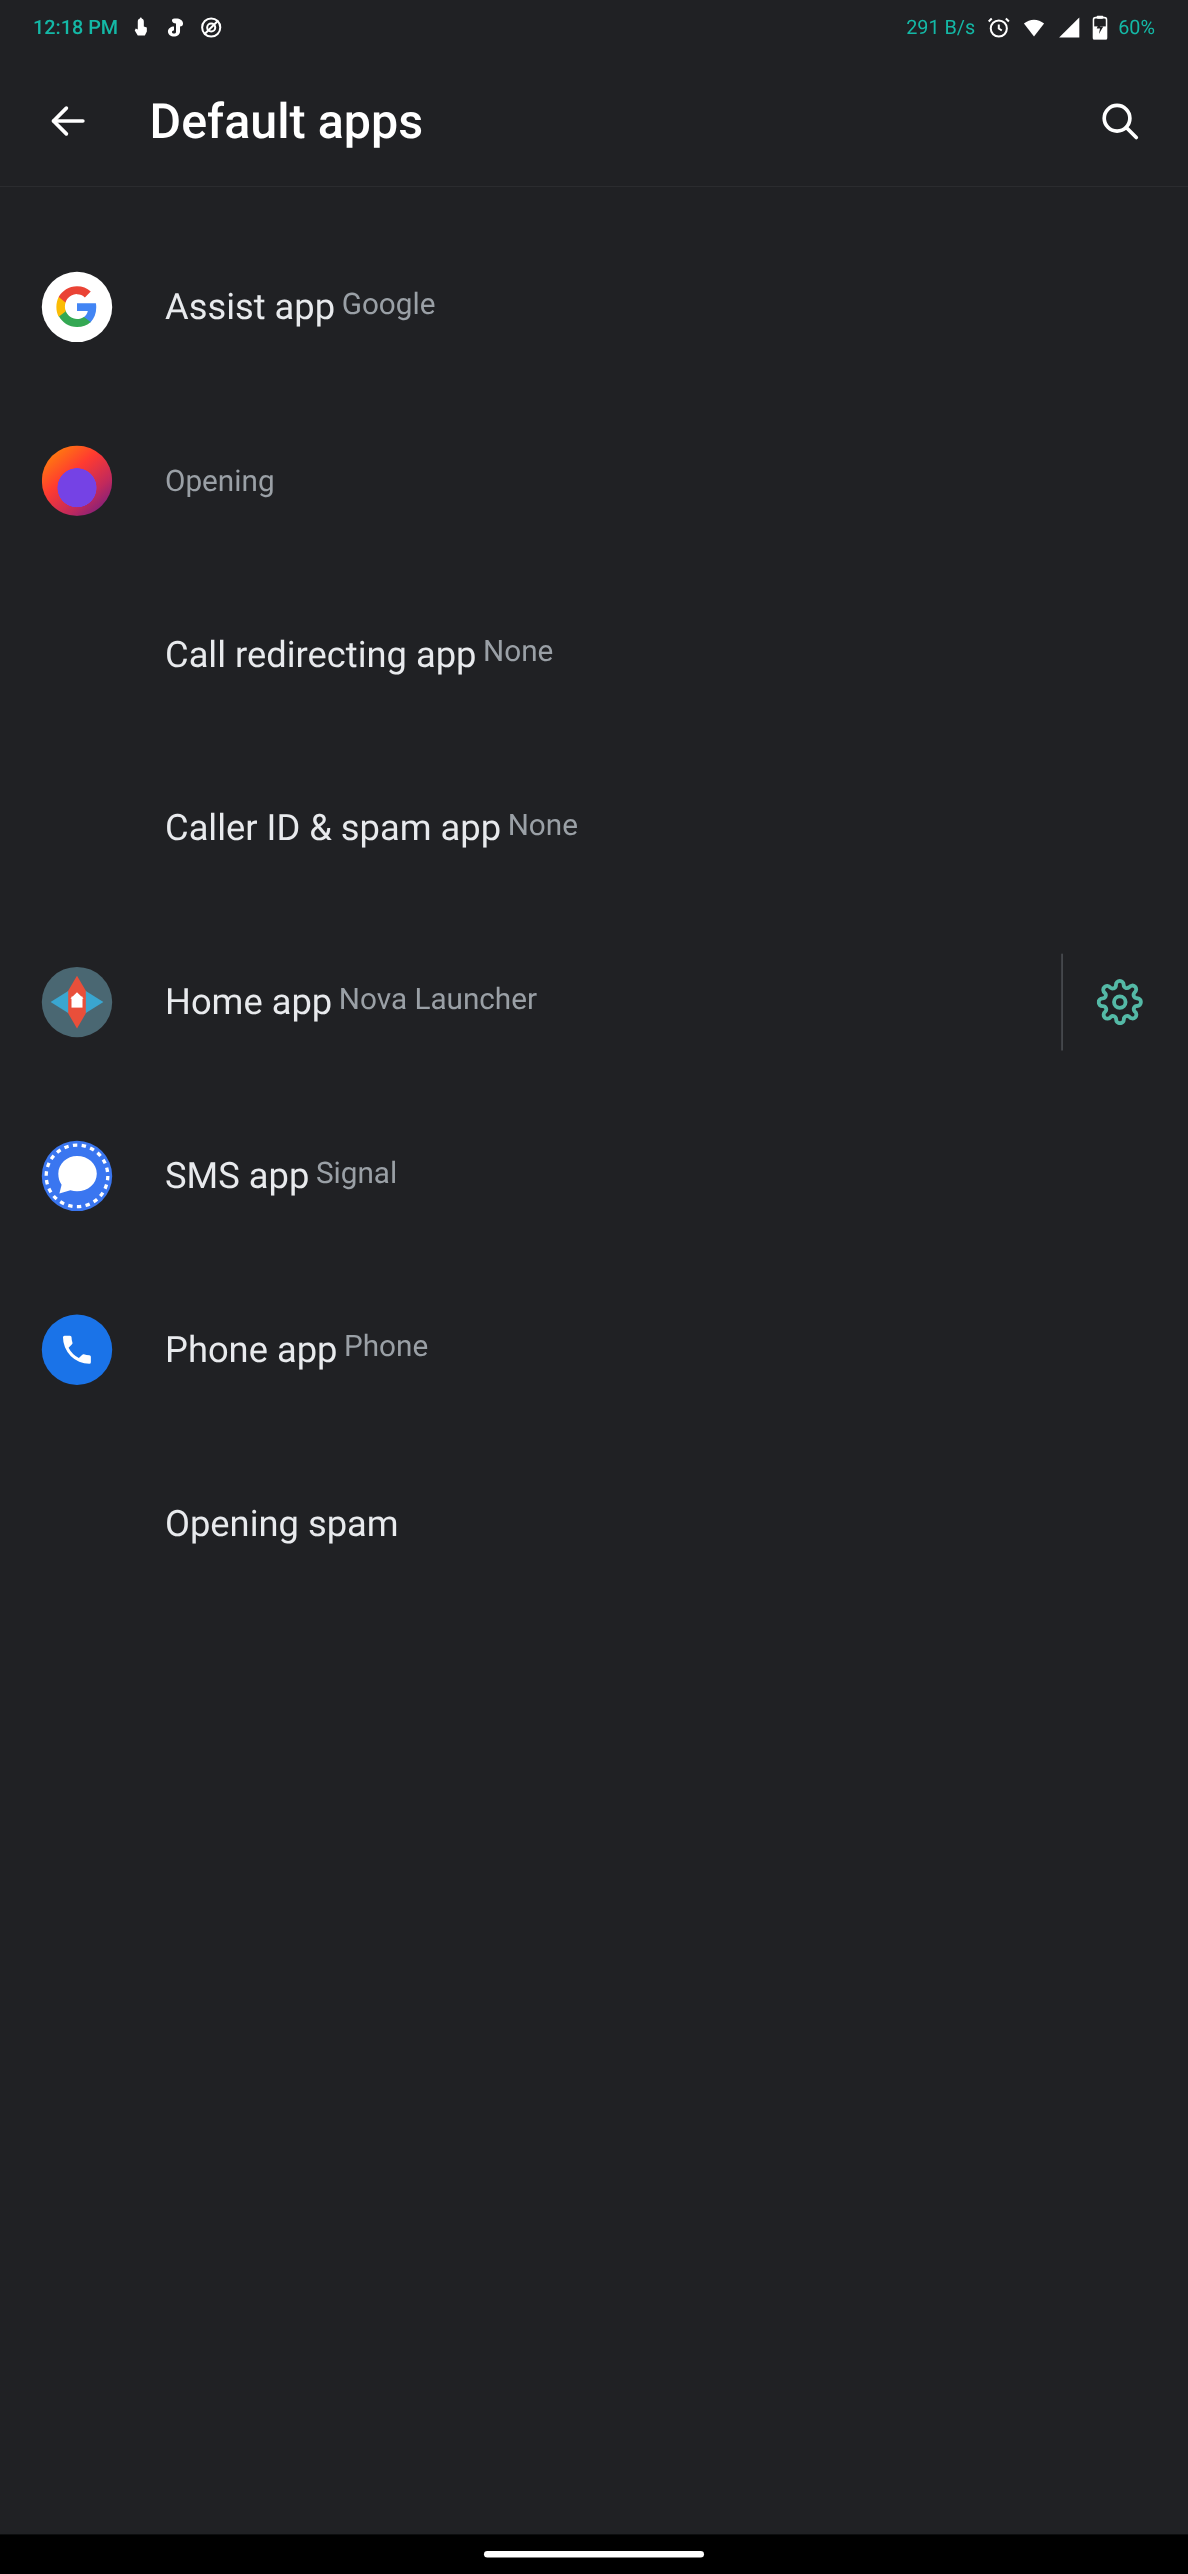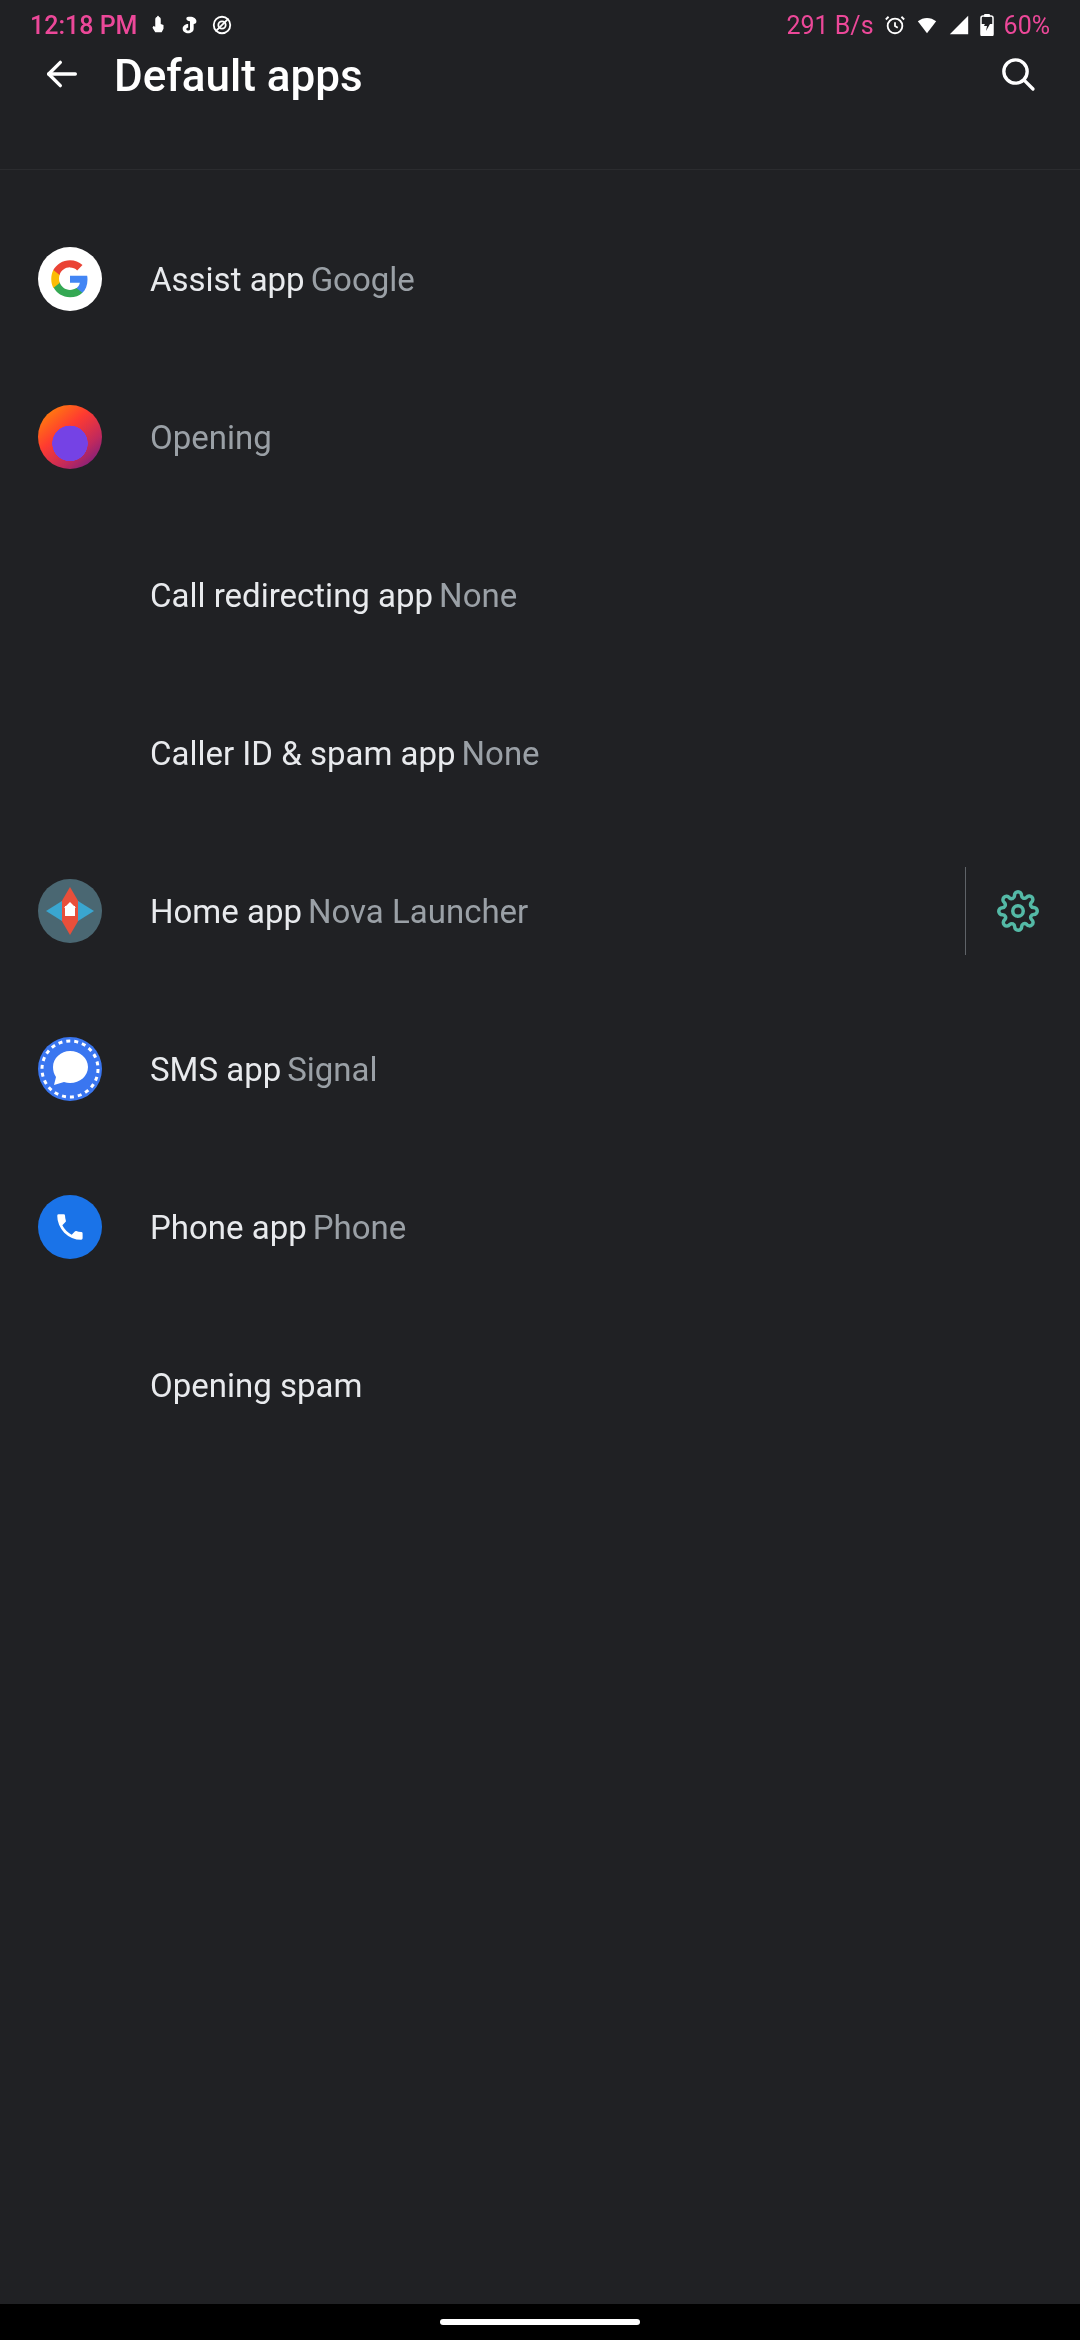--- a/index.html
+++ b/index.html
@@ -12,33 +12,33 @@
     overflow:hidden;
     position:relative;
   }
   
   .status-bar {
     height:50px;
     display:flex;
     align-items:center;
     justify-content:space-between;
     padding:0 30px;
-    font-size:25px;
-    color:#ec4899;
+    font-size:18px;
+    color:#14b8a6;
   }
   .status-left, .status-right { display:flex; align-items:center; gap:10px; }
   .status-left .ic, .status-right .ic { display:inline-flex; align-items:center; justify-content:center; }
   .status-left .t { font-weight:500; }
   
   .app-bar {
     height:120px;
     display:flex;
-    align-items:flex-start;
+    align-items:center;
     padding:0 38px;
-    gap:28px;
+    gap:50px;
     border-bottom:1px solid rgba(255,255,255,0.05);
   }
   .title {
     flex:1;
     font-size:44px;
     font-weight:500;
     color:#fff;
   }
   .icon-btn {
     width:48px; height:48px;
@@ -61,21 +61,21 @@
     justify-content:flex-start;
   }
   .app-icon {
     width:64px; height:64px;
     border-radius:50%;
     display:flex; align-items:center; justify-content:center;
     font-size:34px; font-weight:700;
   }
   .texts { flex:1; display:flex; flex-direction:row; gap:6px; }
   .item-title { font-size:33px; color:#e8eaed; }
-  .item-sub { font-size:33px; color:#9aa0a6; }
+  .item-sub { font-size:27px; color:#9aa0a6; }
   .divider {
     width:1px; height:88px;
     background:#5f6368;
     margin:0 28px 0 10px;
   }
   .gear-btn {
     width:48px; height:48px;
     display:flex; align-items:center; justify-content:center;
     background:none; border:none; cursor:pointer;
   }

